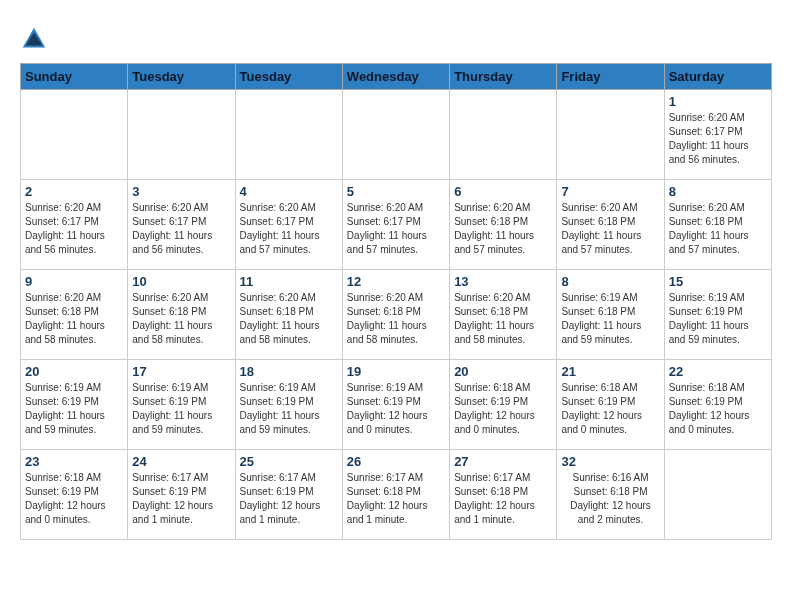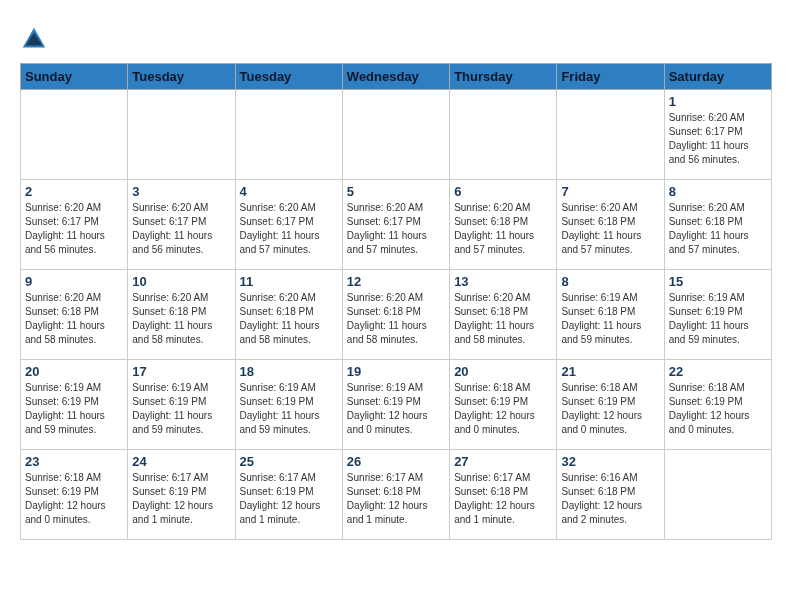--- a/index.html
+++ b/index.html
@@ -310,21 +310,21 @@
         </td>
         <td>
           <span class="day-number">27</span>
           <div class="day-info" style="white-space: pre-line;">Sunrise: 6:17 AM
 Sunset: 6:18 PM
 Daylight: 12 hours
 and 1 minute.</div>
         </td>
         <td>
           <span class="day-number">32</span>
-          <div class="day-info" style="white-space: pre-line;">Sunrise: 6:16 AM
+          <div class="day-info" style="white-space: pre-line; text-align: center;">Sunrise: 6:16 AM
 Sunset: 6:18 PM
 Daylight: 12 hours
 and 2 minutes.</div>
         </td>
         <td class="empty-cell"></td>
       </tr>
     </tbody>
 </table>
 
 </body></html>

